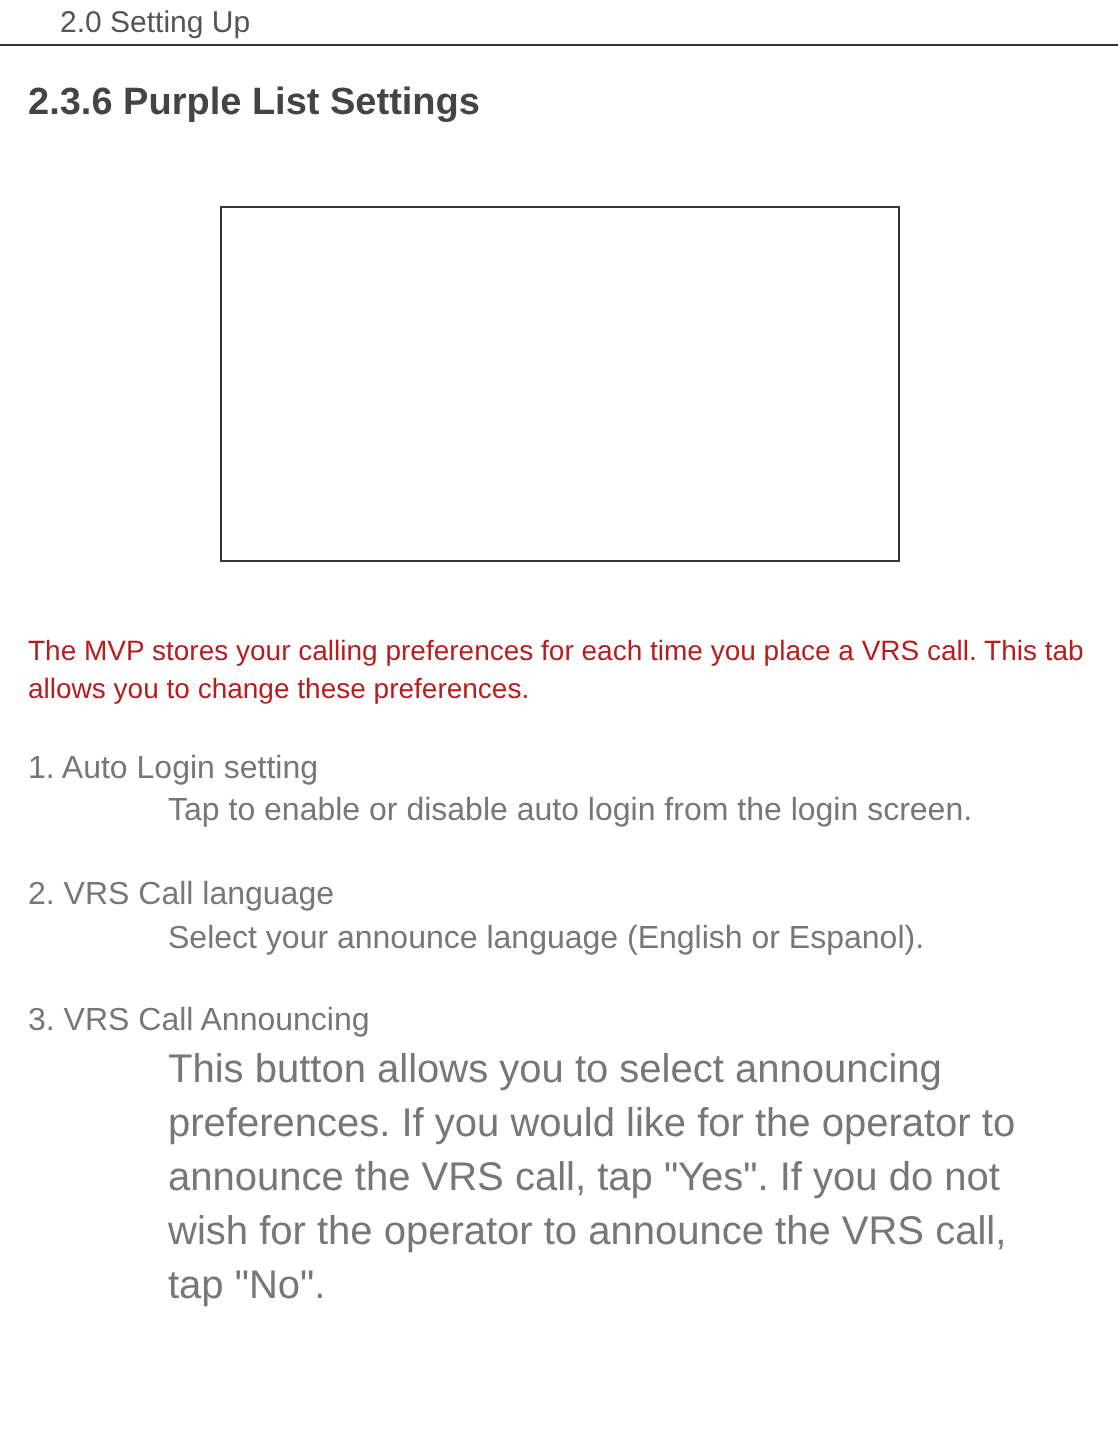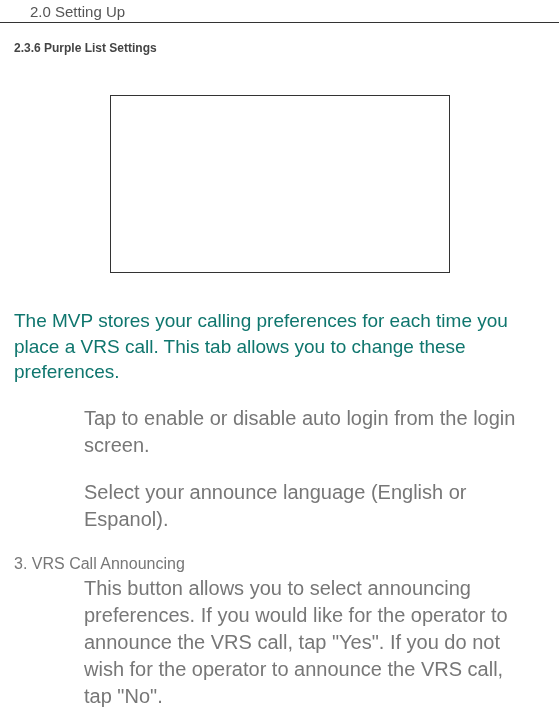--- a/index.html
+++ b/index.html
@@ -17,47 +17,47 @@
     }
     .header {
       padding: 3px 14px 2px 30px;
       border-bottom: 1px solid #333;
       color: #555;
       font-size: 15px;
     }
     .section-title {
       padding: 18px 31px 0 14px;
       color: #444;
-      font-size: 12px;
+      font-size: 19px;
       font-weight: bold;
     }
     .image-placeholder {
       margin: 40px auto 35px auto;
       width: 340px;
       height: 178px;
       border: 1px solid #333;
       background: #ffffff;
     }
     .content {
       padding: 0 14px;
     }
     .intro {
-      font-size: 19px;
+      font-size: 14px;
       line-height: 1.35;
       margin-bottom: 20px;
-      color: #0f766e;
+      color: #b91c1c;
     }
     .item-title {
       font-size: 16px;
       color: #777;
       margin-bottom: 0;
       line-height: 1.35;
     }
     .item-desc {
-      font-size: 20px;
+      font-size: 16px;
       color: #777;
       padding-left: 70px;
       line-height: 1.35;
       margin-bottom: 20px;
     }
     .item-desc-wide {
       font-size: 20px;
       color: #777;
       padding-left: 70px;
       padding-right: 10px;
@@ -72,19 +72,21 @@
   <span>2.0 Setting Up</span>
 </div>
 
 <div class="section-title">2.3.6 Purple List Settings</div>
 
 <div class="image-placeholder"></div>
 
 <div class="content">
   <div class="intro">The MVP stores your calling preferences for each time you place a VRS call.  This tab allows you to change these preferences.</div>
 
+  <div class="item-title">1. Auto Login setting</div>
   <div class="item-desc">Tap to enable or disable auto login from the login screen.</div>
 
+  <div class="item-title">2. VRS Call language</div>
   <div class="item-desc">Select your announce language (English or Espanol).</div>
 
   <div class="item-title">3. VRS Call Announcing</div>
   <div class="item-desc-wide">This button allows you to select announcing preferences.  If you would like for the operator to announce the VRS call, tap "Yes".  If you do not wish for the operator to announce the VRS call, tap "No".</div>
 </div>
 
 </body></html>

